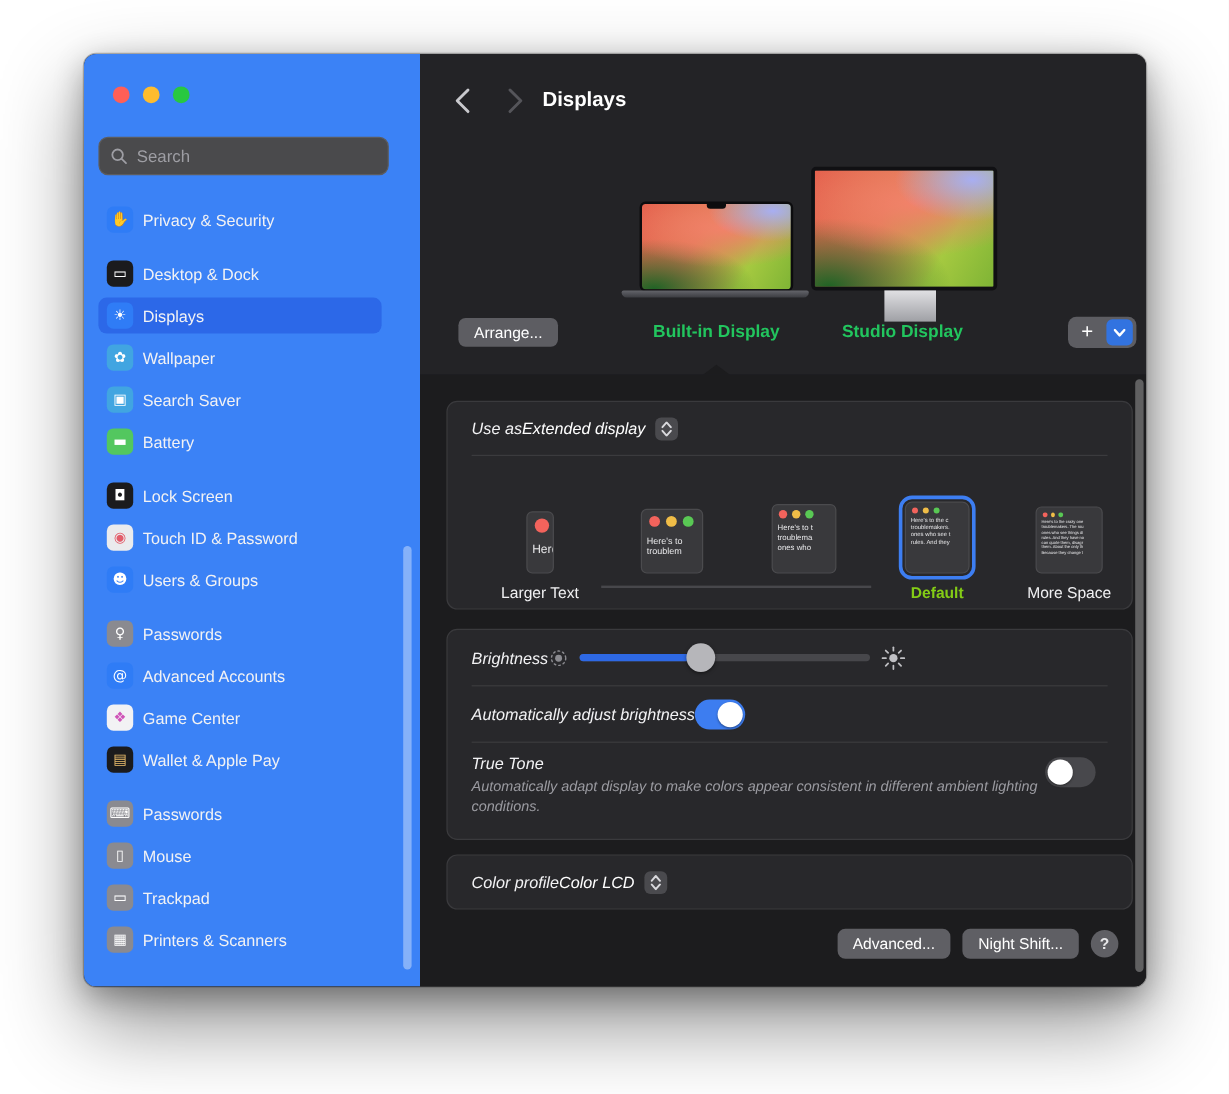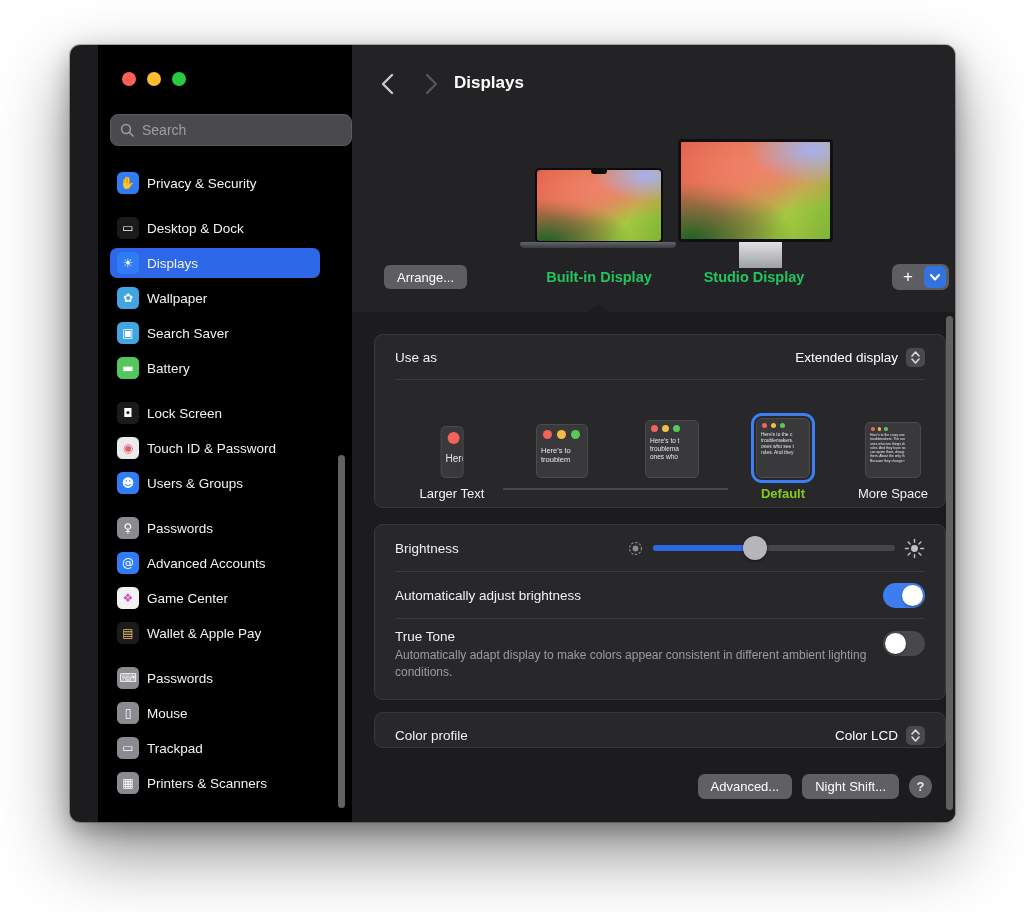--- a/index.html
+++ b/index.html
@@ -2,21 +2,21 @@
 <html><head>
 <meta charset="utf-8">
 <style>
   html,body{margin:0;padding:0;background:#ffffff;}
   .stage{position:relative;width:1024px;height:912px;background:#ffffff;overflow:hidden;
          font-family:"Liberation Sans","DejaVu Sans",sans-serif;-webkit-font-smoothing:antialiased;}
   .window{position:absolute;left:70px;top:45px;width:885px;height:777px;border-radius:10px;
           display:flex;overflow:hidden;background:#1c1c1e;
           box-shadow:0 30px 70px rgba(0,0,0,.45),0 8px 25px rgba(0,0,0,.3),0 0 0 1px rgba(0,0,0,.25);}
   
-  .sidebar{width:254px;flex-shrink:0;background:#000000;position:relative;margin-left:28px;}
+  .sidebar{width:280px;flex-shrink:0;background:#3b82f6;position:relative;}
   .traffic{position:absolute;left:24px;top:27px;display:flex;gap:11px;}
   .tl{width:14px;height:14px;border-radius:50%;}
   .search-box{position:absolute;left:12px;top:69px;width:242px;height:32px;border-radius:8px;
               background:#4a4a4c;border:1px solid #5c5c5e;box-sizing:border-box;
               display:flex;align-items:center;padding:0 9px;gap:6px;}
   .search-box svg{flex-shrink:0;}
   .search-box input{background:transparent;border:none;outline:none;color:#e8e8ea;font-size:14px;width:100%;
                     font-family:inherit;}
   .search-box input::placeholder{color:#9e9ea4;}
   .side-list{position:absolute;left:0;top:123px;right:0;}
@@ -59,21 +59,21 @@
              display:flex;align-items:center;}
   .add-plus{width:32px;text-align:center;color:#fff;font-size:17px;line-height:24px;}
   .add-chevron{width:22px;height:22px;margin-right:2px;border-radius:5px;background:#3273e0;
                display:flex;align-items:center;justify-content:center;}
   
   .content{position:absolute;left:0;top:267px;right:0;bottom:0;background:#1c1c1e;}
   .caret{position:absolute;left:236px;top:-8px;width:0;height:0;
          border-left:11px solid transparent;border-right:11px solid transparent;border-bottom:8px solid #1c1c1e;}
   .card{position:absolute;left:22px;width:572px;background:#28282b;border:1px solid #3a3a3d;
         border-radius:9px;box-sizing:border-box;}
-  .card-row{display:flex;align-items:center;justify-content:space-between;padding:0 20px;}
+  .card-row{display:flex;align-items:center;padding:0 20px;font-style:italic;}
   .row-label{color:#f2f2f4;font-size:13.5px;}
   .divider{height:1px;background:rgba(255,255,255,.09);margin:0 20px;}
   .stepper-val{display:flex;align-items:center;gap:8px;}
   .stepper-val span{color:#ffffff;font-size:13.5px;}
   .stepper{width:19px;height:19px;border-radius:5px;background:#4a4a4e;display:flex;flex-direction:column;
            align-items:center;justify-content:center;gap:1px;}
   
   .thumbrow{position:relative;height:128px;}
   .connector{position:absolute;left:128px;top:108px;width:225px;height:2px;background:#47474b;}
   .scale-opt{position:absolute;bottom:6px;transform:translateX(-50%);display:flex;flex-direction:column;
@@ -428,21 +428,21 @@
             <div>
               <div class="row-label">True Tone</div>
               <div class="tt-desc">Automatically adapt display to make colors appear consistent in different ambient lighting conditions.</div>
             </div>
             <div class="toggle off" style="margin-top:2px">
                 <div class="tknob"></div>
               </div>
           </div>
         </div>
 
-        <div class="card" style="top:400px;height:36px;">
+        <div class="card" style="top:400px;height:46px;">
           <div class="card-row" style="height:44px">
             <span class="row-label">Color profile</span>
             <div class="stepper-val">
               <span>Color LCD</span>
               <div class="stepper">
                 <svg width="9" height="6" viewBox="0 0 9 6">
                     <polyline points="1,5 4.5,1 8,5" fill="none" stroke="#d9d9dd" stroke-width="1.6" stroke-linecap="round" stroke-linejoin="round"></polyline>
                   </svg>
                 <svg width="9" height="6" viewBox="0 0 9 6">
                     <polyline points="1,1 4.5,5 8,1" fill="none" stroke="#d9d9dd" stroke-width="1.6" stroke-linecap="round" stroke-linejoin="round"></polyline>

